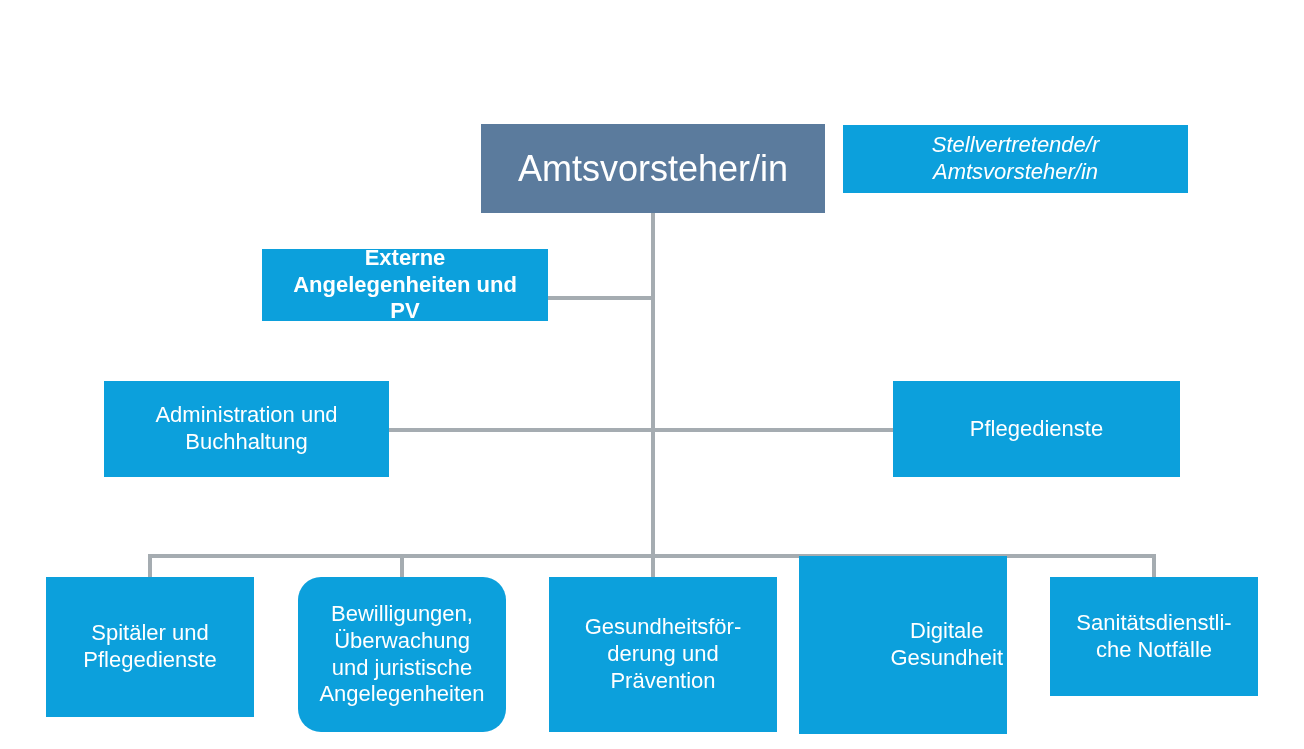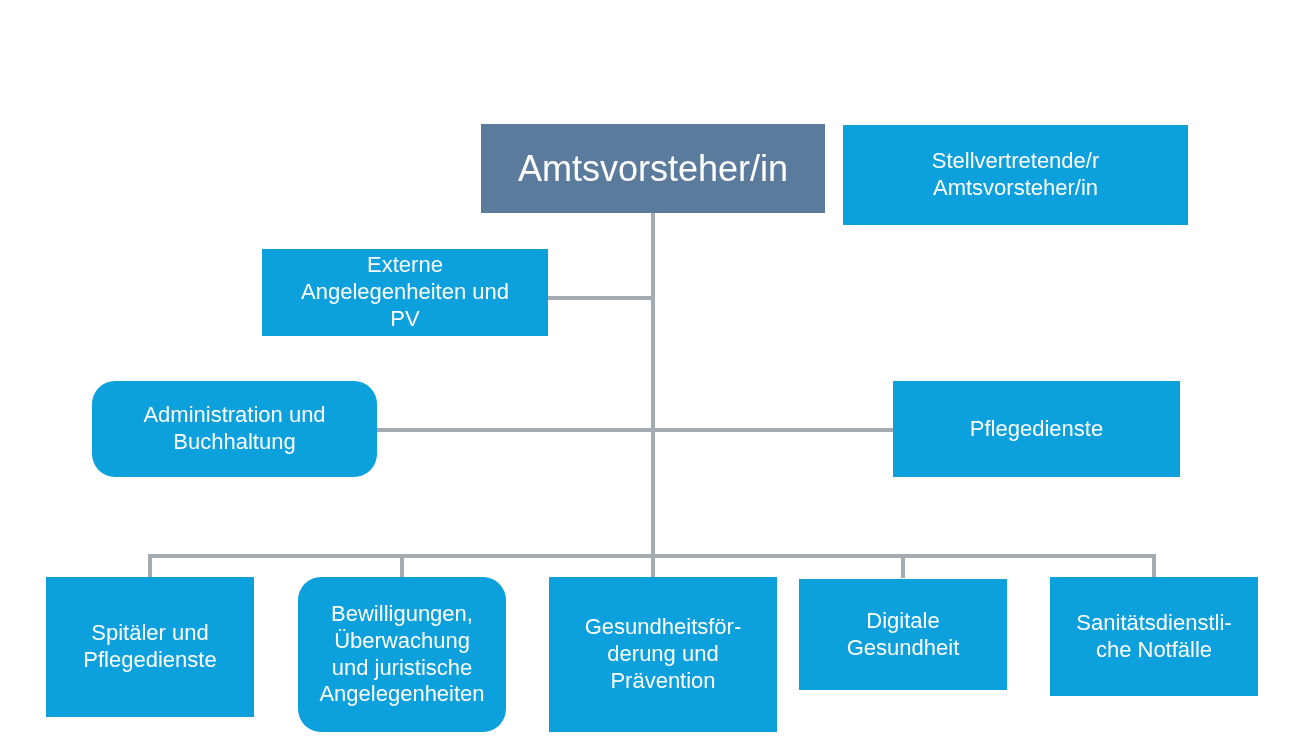--- a/index.html
+++ b/index.html
@@ -51,31 +51,31 @@
   <div class="line" style="left:148px; top:530px; width:1008px; height:4px;"></div>
   <div class="line" style="left:148px; top:530px; width:4px; height:24px;"></div>
   <div class="line" style="left:400px; top:530px; width:4px; height:24px;"></div>
   <div class="line" style="left:651px; top:530px; width:4px; height:24px;"></div>
   <div class="line" style="left:901px; top:530px; width:4px; height:24px;"></div>
   <div class="line" style="left:1152px; top:530px; width:4px; height:24px;"></div>
 
   <div class="node head" style="left:481px; top:100px; width:344px; height:89px;">
     <span class="label">Amtsvorsteher/in</span>
   </div>
-  <div class="node" style="left:843px; top:101px; width:345px; height:100px;">
+  <div class="node" style="left:843px; top:101px; width:345px; height:68px;font-style:italic;">
     <span class="label">Stellvertretende/r
 Amtsvorsteher/in</span>
   </div>
 
-  <div class="node" style="left:262px; top:225px; width:286px; height:87px;">
+  <div class="node" style="left:262px; top:225px; width:286px; height:72px;font-weight:bold;">
     <span class="label">Externe
 Angelegenheiten und
 PV</span>
   </div>
-  <div class="node" style="left:92px; top:357px; width:285px; height:96px;border-radius:23px;">
+  <div class="node" style="left:104px; top:357px; width:285px; height:96px;">
     <span class="label">Administration und
 Buchhaltung</span>
   </div>
   <div class="node" style="left:893px; top:357px; width:287px; height:96px;">
     <span class="label">Pflegedienste</span>
   </div>
 
   <div class="node" style="left:46px; top:553px; width:208px; height:140px;">
     <span class="label">Spitäler und
 Pflegedienste</span>
@@ -84,21 +84,21 @@
     <span class="label">Bewilligungen,
 Überwachung
 und juristische
 Angelegenheiten</span>
   </div>
   <div class="node" style="left:549px; top:553px; width:228px; height:155px;">
     <span class="label">Gesundheitsför-
 derung und
 Prävention</span>
   </div>
-  <div class="node" style="left:799px; top:555px; width:208px; height:111px;">
+  <div class="node" style="left:799px; top:532px; width:208px; height:178px;justify-content:flex-end;">
     <span class="label">Digitale
 Gesundheit</span>
   </div>
   <div class="node" style="left:1050px; top:553px; width:208px; height:119px;">
     <span class="label">Sanitätsdienstli-
 che Notfälle</span>
   </div>
 
 </div>
 

